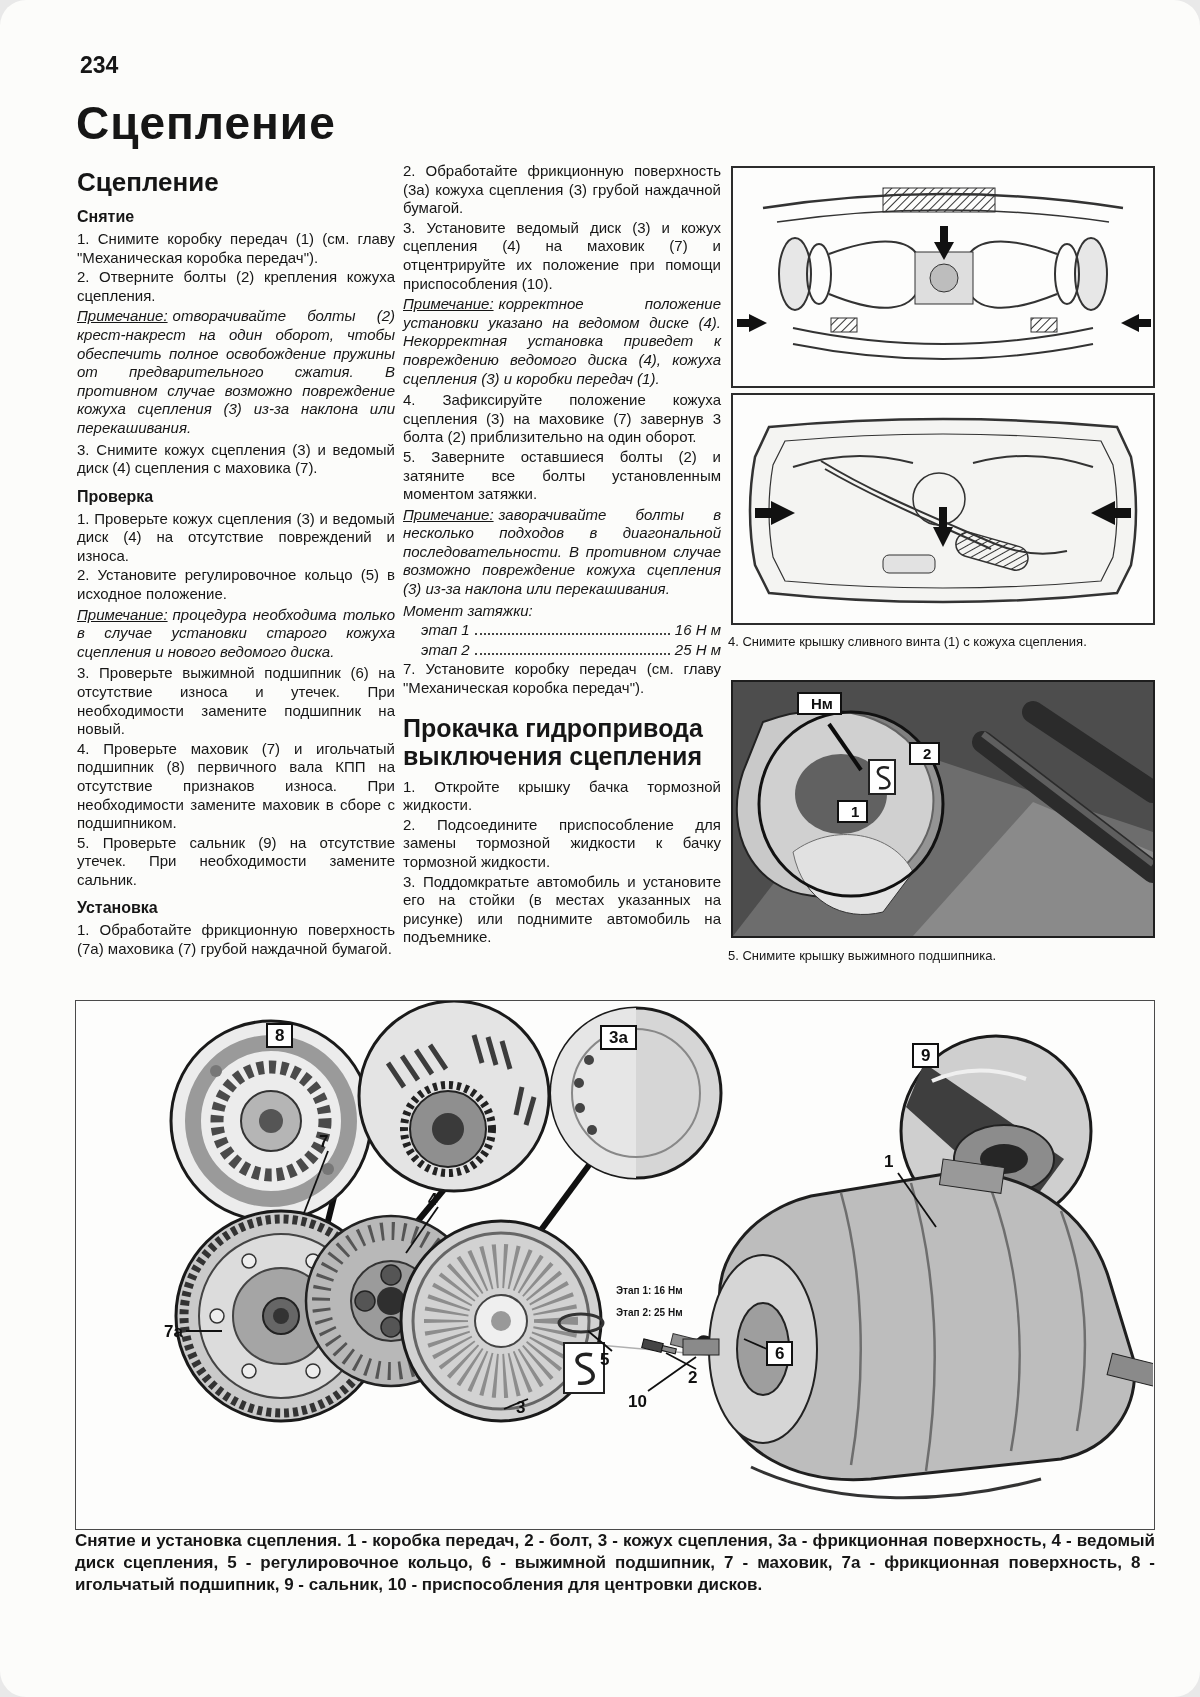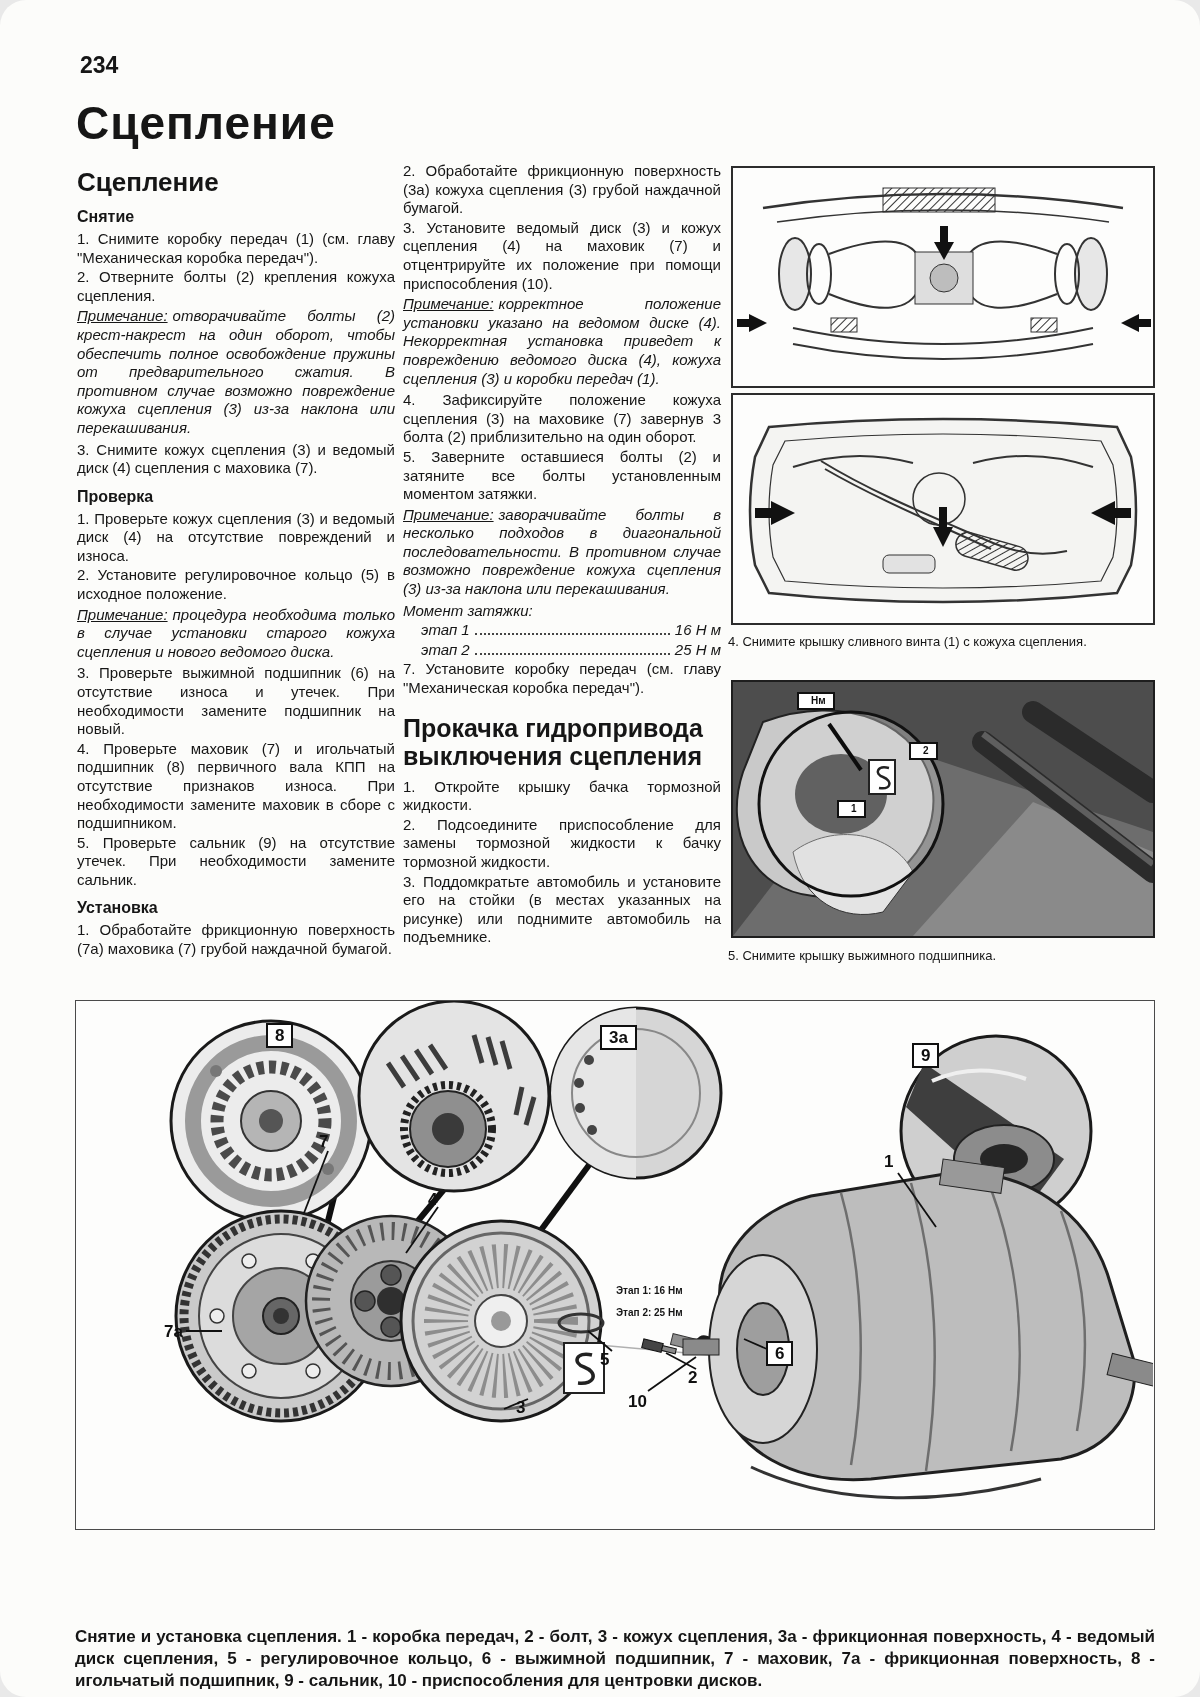--- a/index.html
+++ b/index.html
@@ -29,25 +29,25 @@
 
   .figframe{position:absolute;left:731px;width:424px;border:2px solid #2c2c2c;background:#fdfdfc;box-sizing:border-box;}
   .figA{top:166px;height:222px;}
   .figB{top:393px;height:232px;}
   .photo{top:680px;height:258px;border:2px solid #1e1e1e;background:#4a4a4a;}
   .figcap{position:absolute;left:728px;width:424px;font-size:13px;font-weight:normal;line-height:1.25;}
   .cap4{top:634px;}
   .cap5{top:948px;}
 
   .bigfig{position:absolute;left:75px;top:1000px;width:1080px;height:530px;border:1.5px solid #4a4a4a;background:#fdfdfc;box-sizing:border-box;}
-  .bigcap{position:absolute;left:75px;top:1626px;width:1080px;font-size:17px;font-weight:bold;line-height:1.3;text-align:justify;}
+  .bigcap{position:absolute;left:75px;top:1530px;width:1080px;font-size:17px;font-weight:bold;line-height:1.3;text-align:justify;}
 
   .fig-label{position:absolute;font-size:17px;font-weight:bold;color:#101010;line-height:1;}
   .fig-label.boxed{background:#fff;border:2px solid #101010;padding:2px 7px;}
-  .fig-label.small{font-size:10px;padding-left:12px;}
+  .fig-label.small{font-size:15px;padding-left:12px;}
   .etap{position:absolute;font-size:10px;font-weight:bold;white-space:nowrap;}
   svg{display:block;}
 </style>
 </head>
 <body>
 
 <div class="page">
 
   <div class="pageno">234</div>
   <h1 class="h1">Сцепление</h1>

